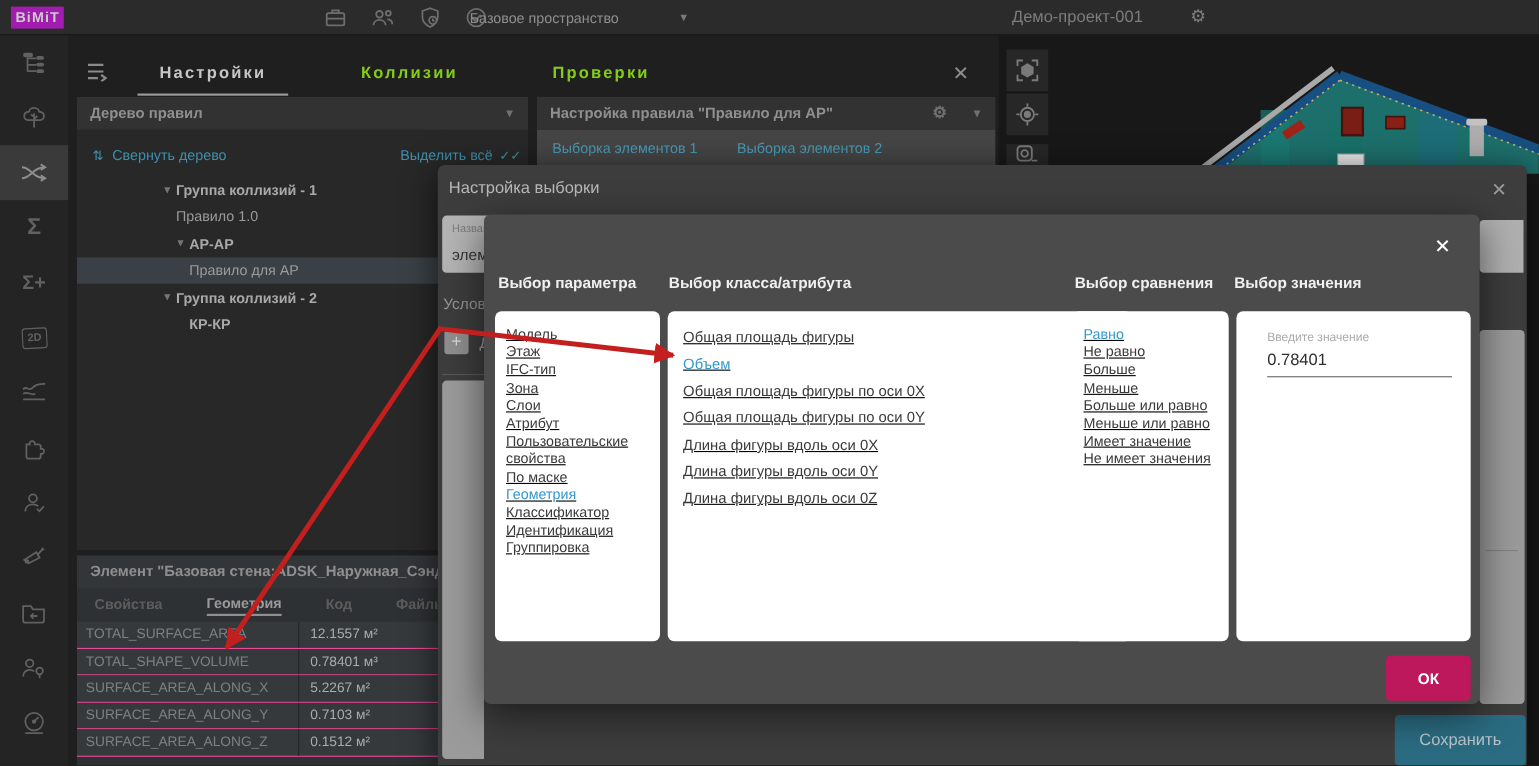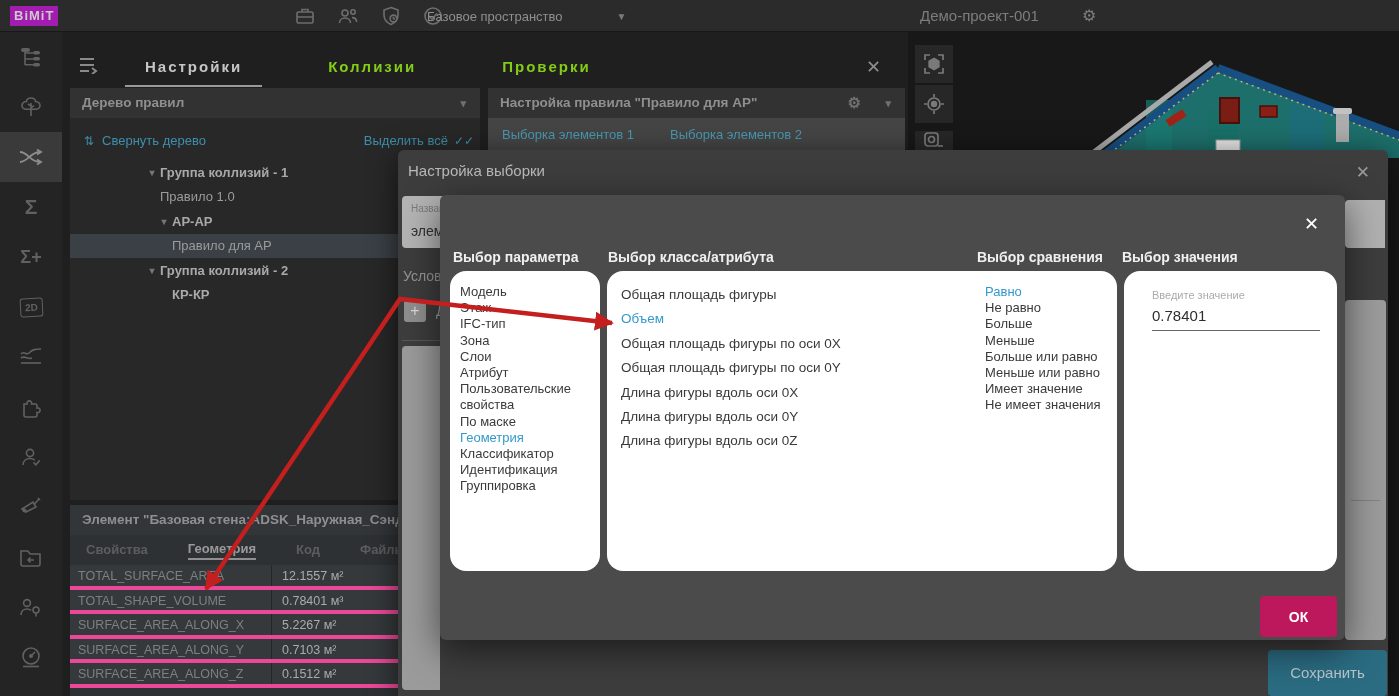--- a/index.html
+++ b/index.html
@@ -59,21 +59,21 @@
   .tree-row.selected{background:#3a4045;}
 
   .rule-panel{left:488px;top:88px;width:417px;height:62px;}
   .rule-tabs{height:32px;background:#454545;display:flex;gap:36px;align-items:center;padding:0 14px;}
   .rule-tab{color:#4899b3;font-size:13px;cursor:pointer;white-space:nowrap;}
 
   .elem-panel{left:70px;top:505px;width:420px;height:191px;background:#2e3133;}
   .elem-tabs{height:30px;display:flex;gap:40px;align-items:center;padding:0 16px;background:#2e3133;}
   .elem-tab{font-size:13px;color:#5d5d5d;font-weight:bold;cursor:pointer;padding-bottom:2px;}
   .elem-tab.active{color:#9a9a9a;border-bottom:2px solid #8f8f8f;}
-  .elem-rows .prow{height:24.5px;display:flex;background:#35393b;border-bottom:4px solid #ec4899;}
+  .elem-rows .prow{height:24.5px;display:flex;background:#35393b;border-bottom:1px solid #ec4899;}
   .prow .k{width:202px;padding-left:8px;font-size:12.5px;color:#7b8084;line-height:23px;
     border-right:1px solid #242729;white-space:nowrap;overflow:hidden;}
   .prow .v{padding-left:10px;font-size:12.5px;color:#a7acae;line-height:23px;white-space:nowrap;}
 
   
   .vp-btn{position:absolute;width:38px;height:38px;background:#272727;display:flex;
     align-items:center;justify-content:center;z-index:6;cursor:pointer;}
 
   
   .modal{position:absolute;left:398px;top:150px;width:990px;height:546px;background:#3d3d3d;
@@ -94,21 +94,21 @@
 
   .save-btn{position:absolute;left:1268px;top:650px;width:119px;height:46px;background:#2b6c82;
     border-radius:4px;color:#b9c6cb;font-size:15px;text-align:center;line-height:46px;z-index:35;cursor:pointer;}
 
   
   .overlay{position:absolute;left:440px;top:195px;width:905px;height:445px;background:#4b4b4b;
     border-radius:6px;z-index:40;box-shadow:0 10px 36px rgba(0,0,0,.55);}
   .ov-close{position:absolute;right:26px;top:18px;color:#fff;font-size:18px;cursor:pointer;}
   .ov-h{position:absolute;top:54px;font-size:14px;font-weight:bold;color:#f0f0f0;}
   .h-param{left:13px;} .h-attr{left:168px;} .h-cmp{left:537px;} .h-val{left:682px;}
-  .wpanel{position:absolute;top:76px;height:300px;background:#fff;border-radius:16px;overflow:hidden;}
+  .wpanel{position:absolute;top:88px;height:300px;background:#fff;border-radius:6px;overflow:hidden;text-decoration:underline;}
   .p-param{left:10px;width:150px;padding:13px 10px;}
   .p-attr{left:167px;width:422px;padding:12px 14px;}
   .p-cmp{left:535px;width:142px;padding:13px 10px;}
   .p-val{left:684px;width:213px;}
   .li16{font-size:13px;color:#3a3a3a;line-height:16.2px;cursor:pointer;}
   .li24{font-size:13.5px;color:#3a3a3a;line-height:24.4px;cursor:pointer;white-space:nowrap;}
   .sel{color:#3399cc;}
   .val-lab{position:absolute;left:28px;top:18px;font-size:11px;color:#ababab;}
   .val-input{position:absolute;left:28px;top:32px;width:168px;border:none;outline:none;
     border-bottom:1px solid #666;font-size:15px;color:#2e2e2e;padding:4px 0 6px;background:transparent;

